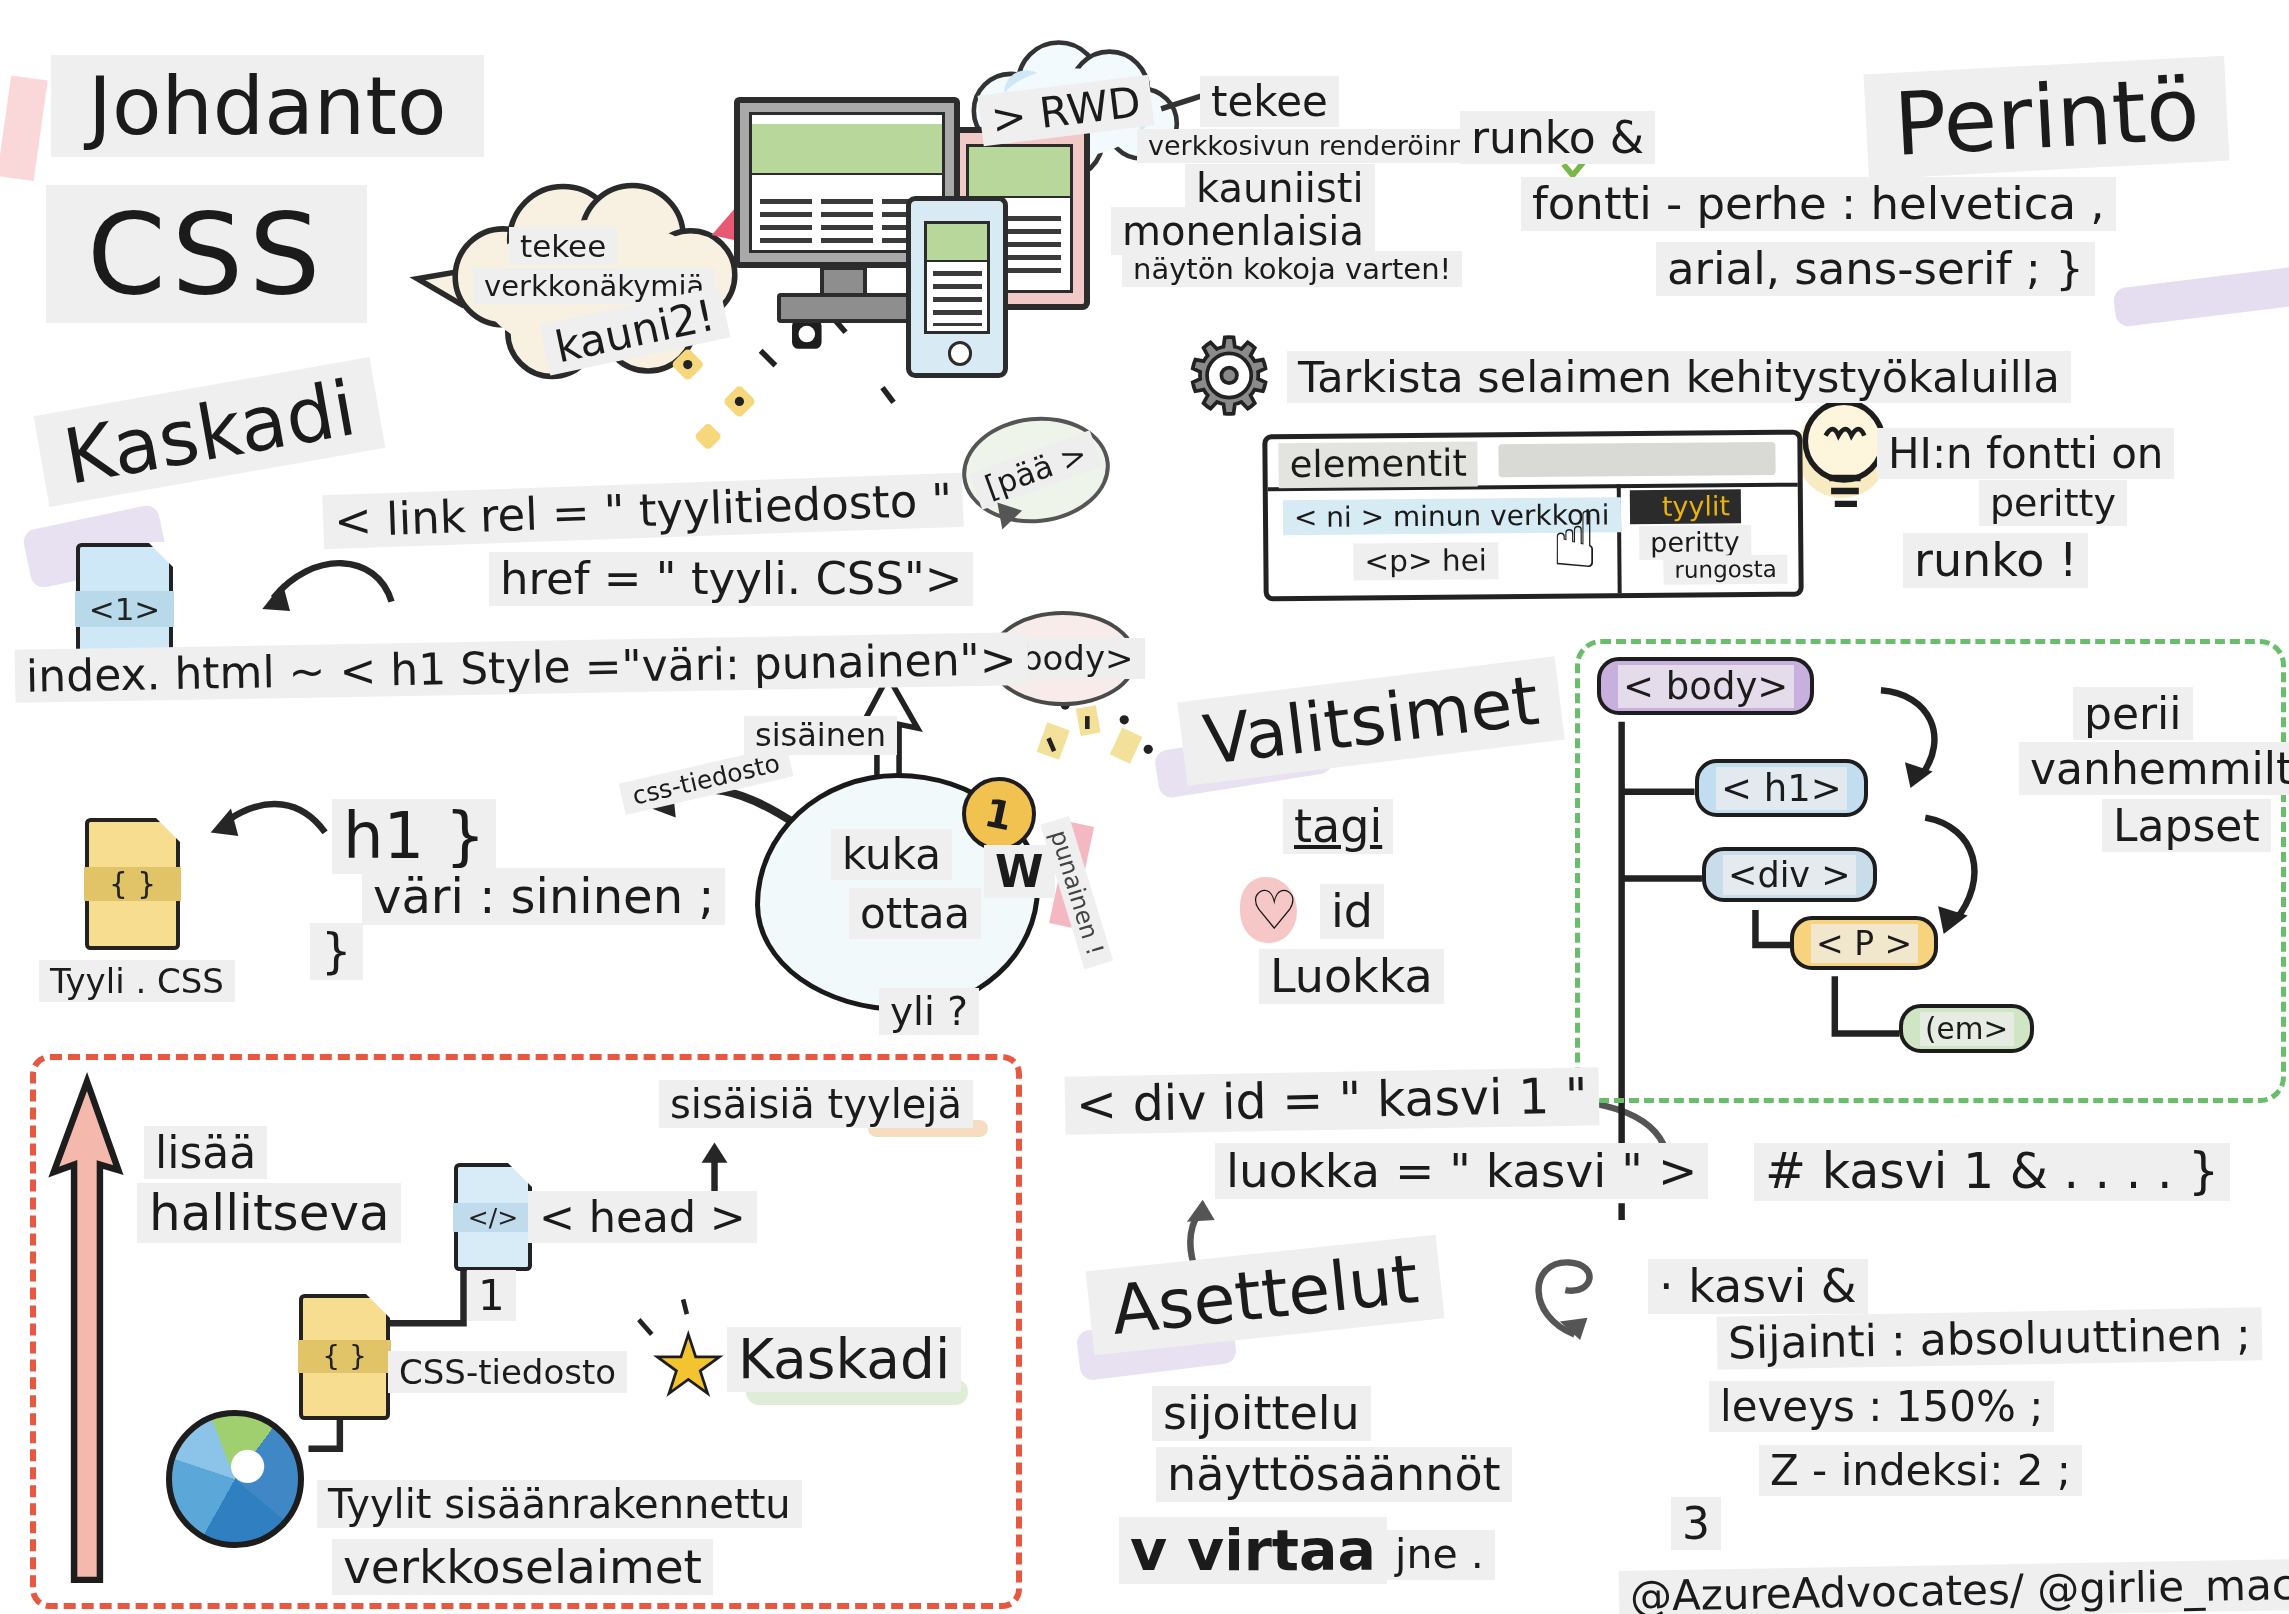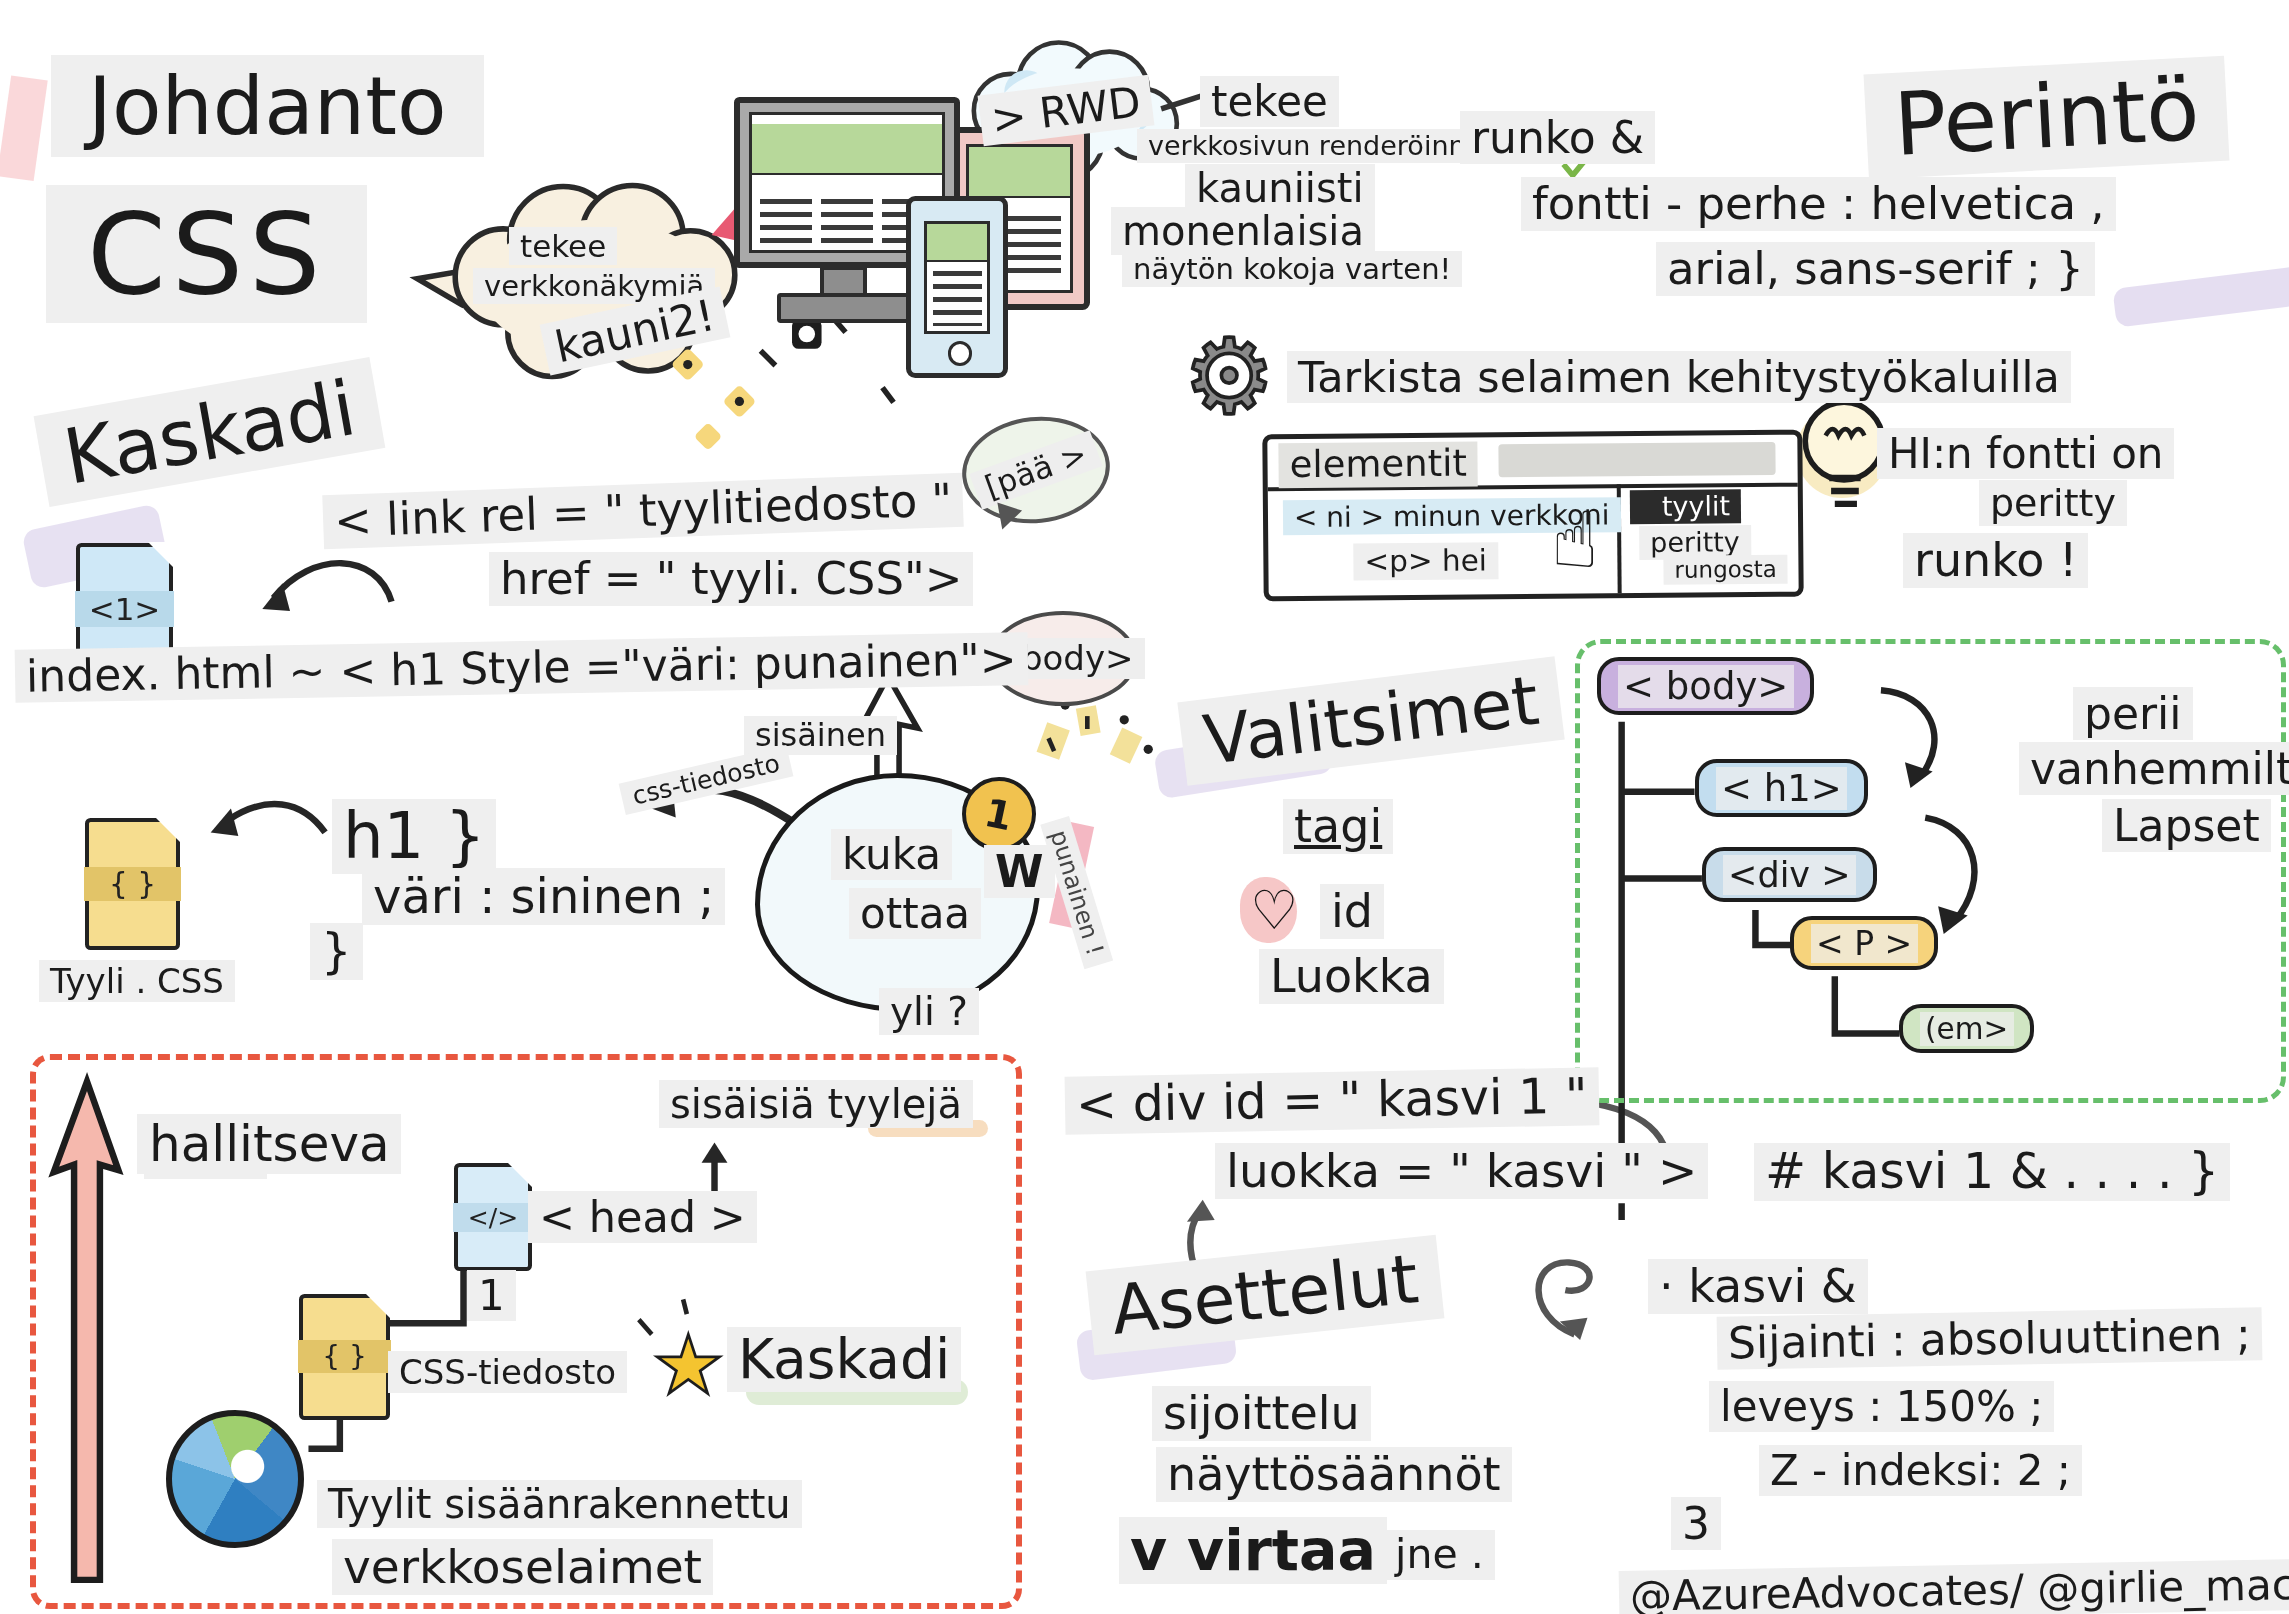--- a/index.html
+++ b/index.html
@@ -251,21 +251,21 @@
   <span class="gear" style="left:1183px;top:316px;font-size:103px;">⚙</span>
   <span class="t" style="left:1287px;top:351px;font-size:43px;">Tarkista selaimen kehitystyökaluilla</span>
 
   <div class="devtools">
     <div class="streak"></div>
     <span class="t" style="left:11px;top:3.7px;font-size:37px;background:#e3e3e0;">elementit</span>
     <div class="hdiv"></div>
       <div class="vdiv"></div>
     <span class="t" style="left:14.8px;top:61px;font-size:28px;background:#d7ebf4;">&lt; ni &gt; minun verkkoni</span>
     <span class="t" style="left:85px;top:105px;font-size:29.5px;">&lt;p&gt; hei</span>
-    <span class="t" style="left:362px;top:54px;font-size:27px;background:#2b2b2b;color:#ffffff;padding-left:32px;">tyylit</span>
+    <span class="t" style="left:362px;top:54px;font-size:27px;background:#2b2b2b;color:#eab308;padding-left:32px;">tyylit</span>
     <span class="t" style="left:371px;top:90px;font-size:27px;">peritty</span>
     <span class="t" style="left:395px;top:120px;font-size:23px;">rungosta</span>
   </div>
   <span class="hand" style="left:1551px;top:495px;font-size:78px;">☝</span>
 
   <span class="t" style="left:1877px;top:428px;font-size:42px;">HI:n fontti on</span>
   <span class="t" style="left:1979px;top:480px;font-size:38px;">peritty</span>
   <span class="t" style="left:1903px;top:533px;font-size:46px;">runko !</span>
 
   <span class="t" style="left:39px;top:386px;font-size:76px;padding:3.7px 24px;transform:rotate(-10deg);">Kaskadi</span>
@@ -339,21 +339,21 @@
   </div>
   <div class="node" style="left:1899px;top:1004px;background:#d0e5c3;font-size:29.5px;">
     <span>(em&gt;</span>
   </div>
   <span class="t" style="left:2073px;top:687px;font-size:44px;">perii</span>
   <span class="t" style="left:2019px;top:742px;font-size:44px;">vanhemmilta</span>
   <span class="t" style="left:2102px;top:799px;font-size:44px;">Lapset</span>
 
   <div class="redbox"></div>
   <span class="t" style="left:144px;top:1126px;font-size:44px;">lisää</span>
-  <span class="t" style="left:137px;top:1114px;font-size:50px;padding-left:12px;">hallitseva</span>
+  <span class="t" style="left:137px;top:1183px;font-size:50px;padding-left:12px;">hallitseva</span>
   <span class="t" style="left:659px;top:1080px;font-size:40px;">sisäisiä tyylejä</span>
 
   <div class="file" style="left:454px;top:1163px;width:70px;height:100px;background:#d8ecf8;">
     <div class="fold"></div>
     <span class="band" style="font-size:25px;background:#c0dcec;">&lt;/&gt;</span>
   </div>
   <span class="t" style="left:528px;top:1191px;font-size:43px;">&lt; head &gt;</span>
   <span class="t" style="left:467px;top:1270px;font-size:42px;">1</span>
 
   <div class="file" style="left:299px;top:1294px;width:83px;height:118px;background:#f6dd8f;">

